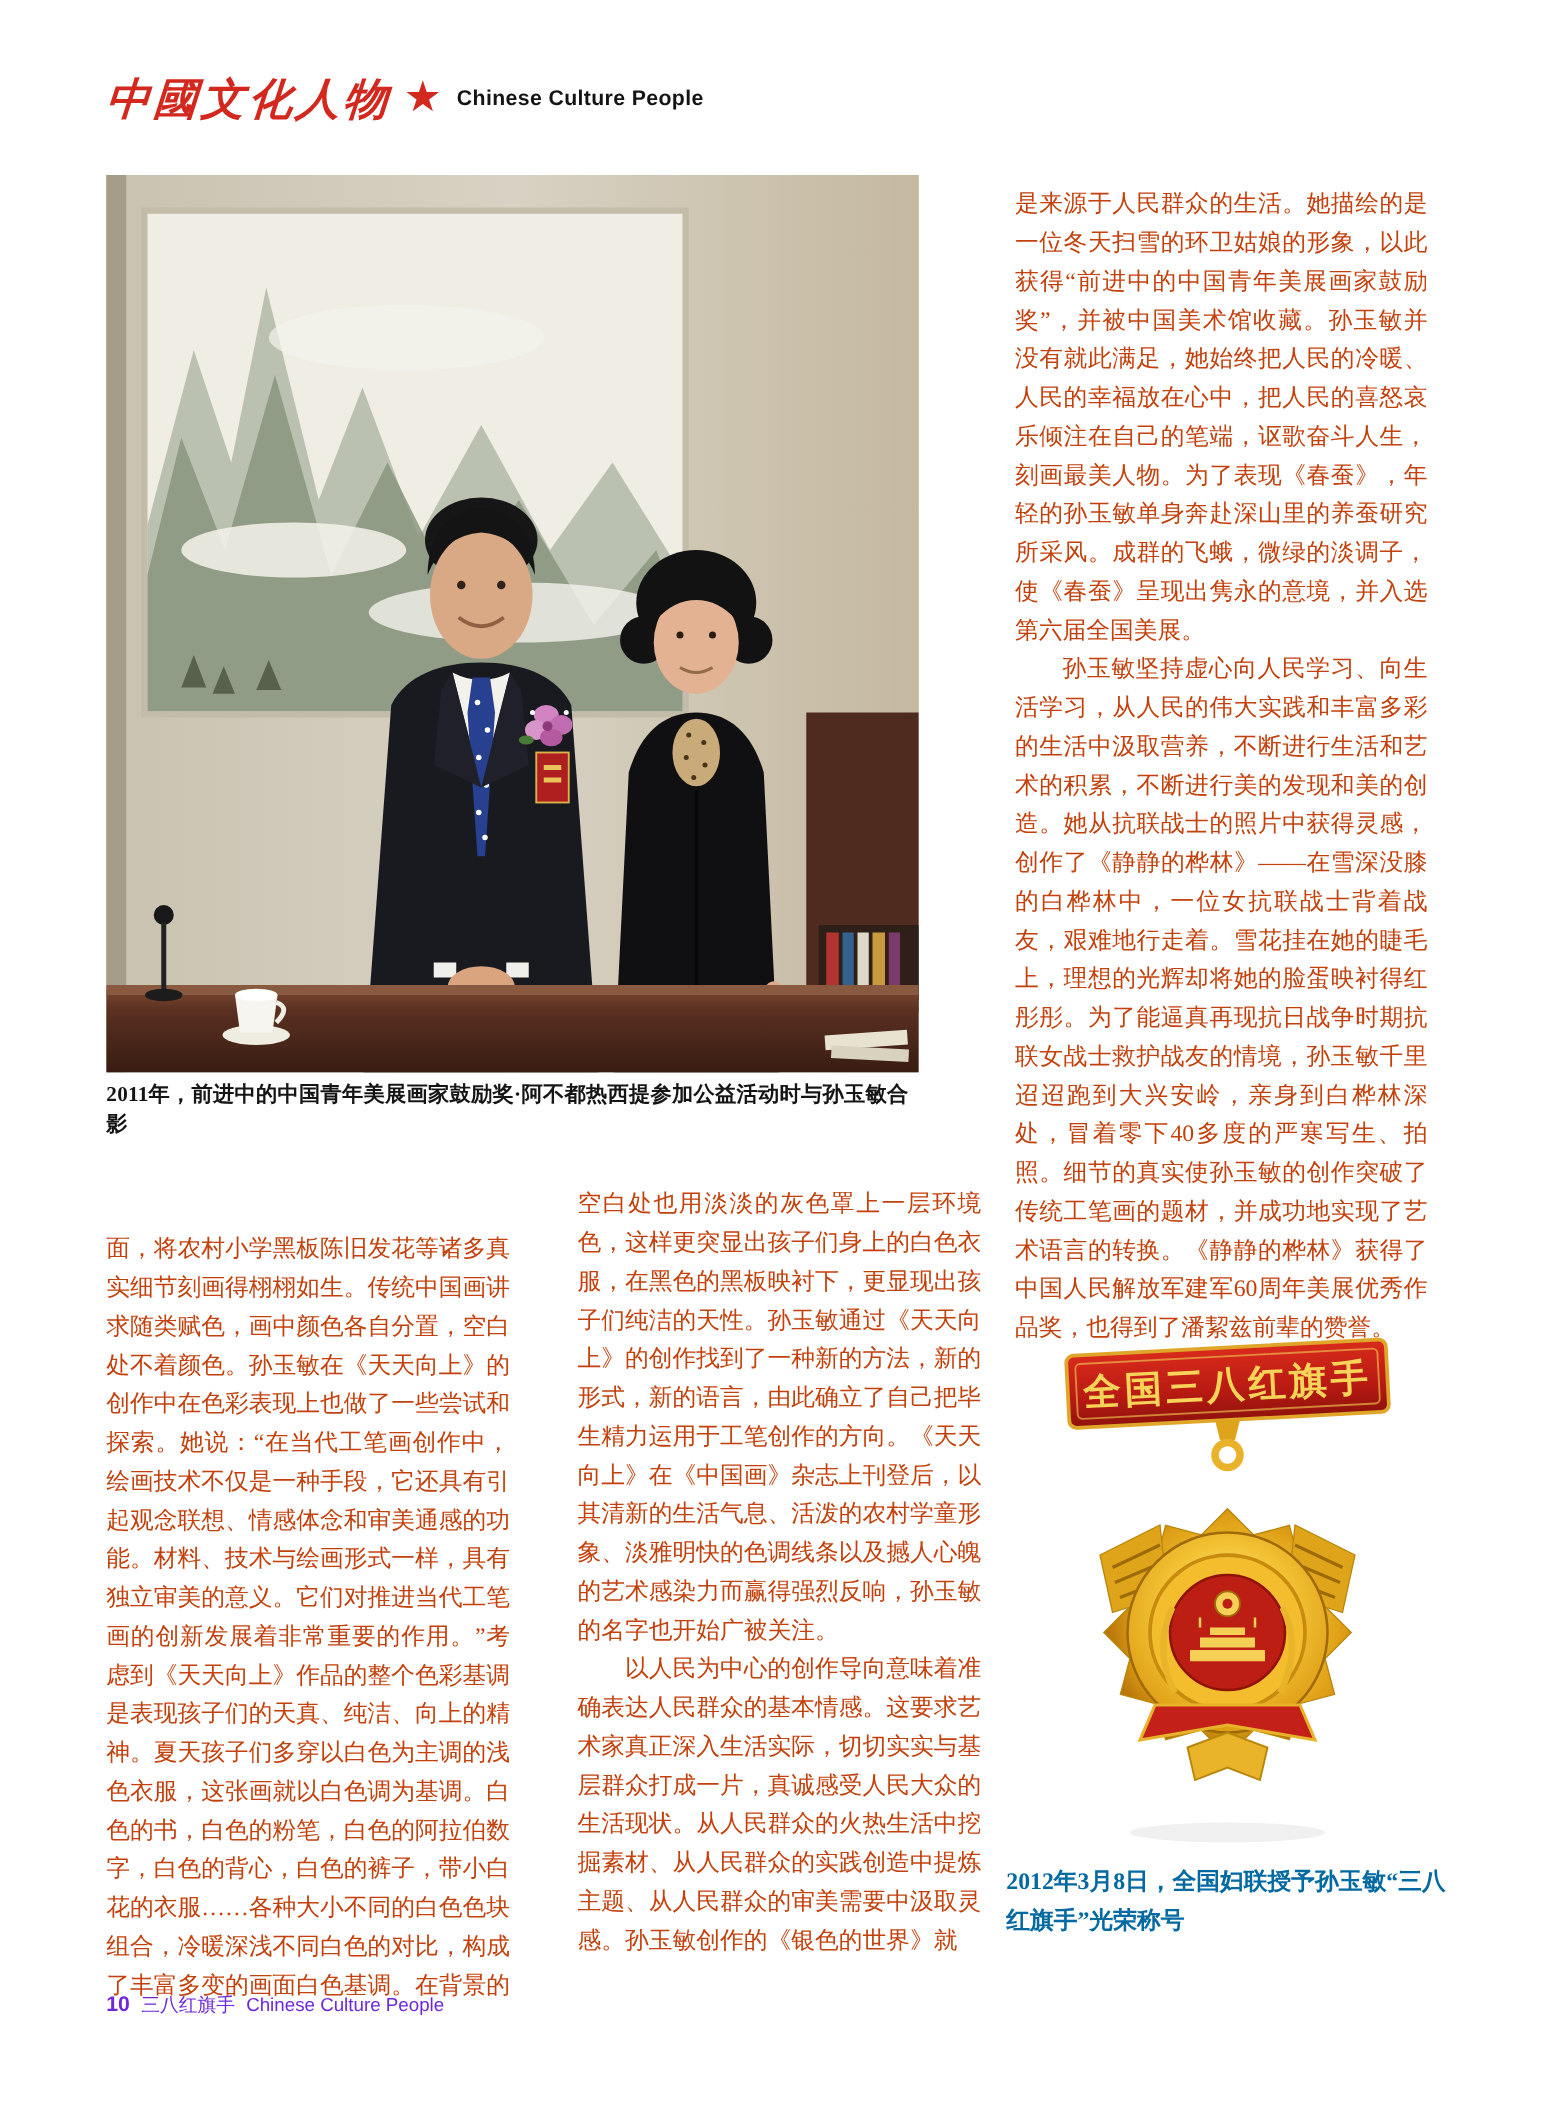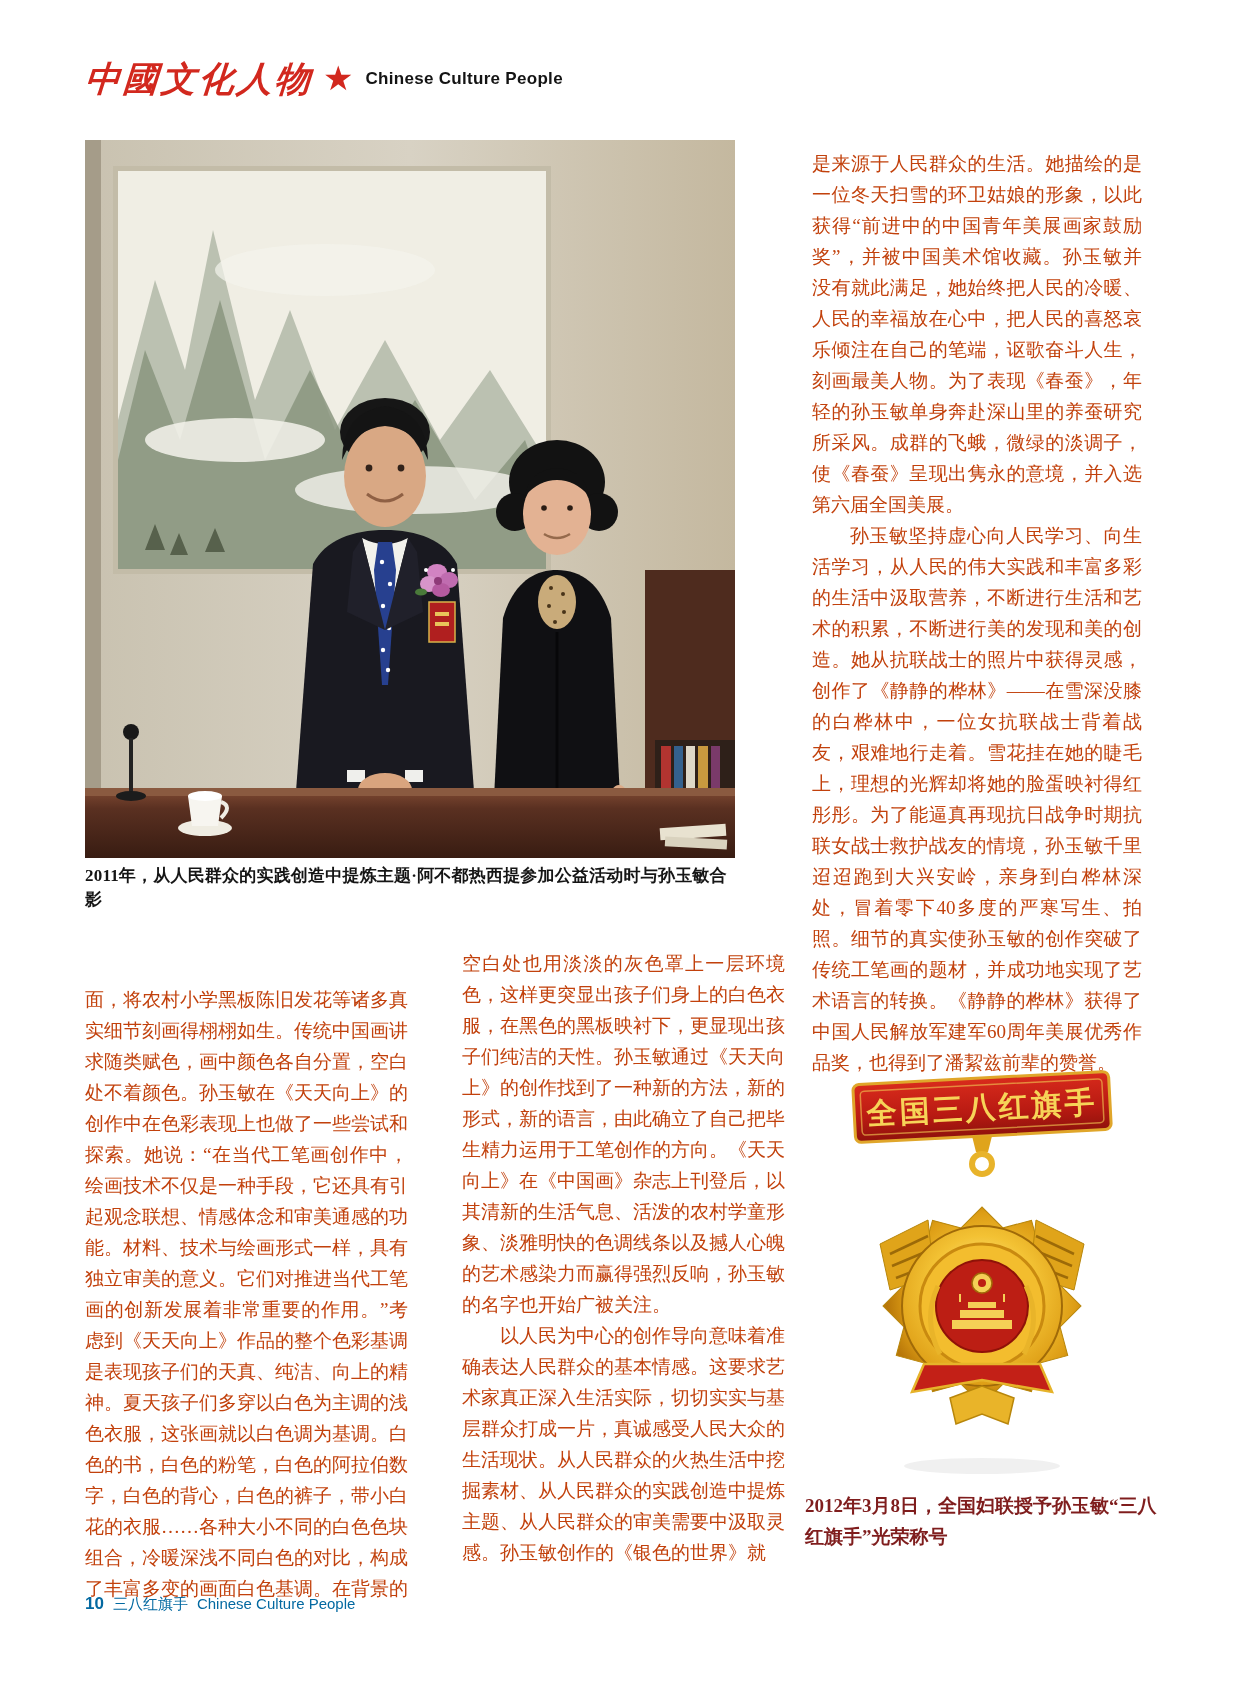--- a/index.html
+++ b/index.html
@@ -30,27 +30,27 @@
   .col p { margin:0; }
   .col p.indent { text-indent:2em; }
   .col-left  { left:85px;  top:984px; width:323px; }
   .col-mid   { left:437px; top:948px; width:323px;margin-left:25px; }
   .col-right { left:812px; top:148px; width:330px; }
 
   
   .medal { position:absolute; left:832px; top:1068px; width:300px; height:412px; }
   .medal-caption {
     position:absolute; left:805px; top:1490px; width:365px;
-    font-size:19px; font-weight:bold; color:#7f1d1d; line-height:31px;
+    font-size:19px; font-weight:bold; color:#0369a1; line-height:31px;
   }
 
   
   .footer {
     position:absolute; left:85px; top:1594px;
-    font-family:"Liberation Sans", sans-serif; font-size:15px; color:#0369a1;
+    font-family:"Liberation Sans", sans-serif; font-size:15px; color:#6d28d9;
     display:flex; align-items:baseline; gap:9px;
   }
   .footer .page-num { font-weight:bold; font-size:17px; }
 </style>
 </head>
 <body>
 
 <div class="page">
 
   <div class="header">
@@ -164,21 +164,21 @@
       <ellipse cx="120" cy="688" rx="27" ry="8" fill="#efece2"></ellipse>
       <path d="M103 656 L137 656 L133 686 L107 686 Z" fill="#f7f5f0"></path>
       <ellipse cx="120" cy="656" rx="17" ry="5" fill="#ffffff"></ellipse>
       <path d="M136 662 q12 4 0 16" stroke="#f0ede4" stroke-width="4" fill="none"></path>
 
       <rect x="575" y="686" width="66" height="12" fill="#e8e2d0" transform="rotate(-4 608 692)"></rect>
       <rect x="580" y="698" width="62" height="10" fill="#d9d2be" transform="rotate(3 611 703)"></rect>
     </svg>
   </div>
 
-  <div class="photo-caption">2011年，从人民群众的实践创造中提炼主题·阿不都热西提参加公益活动时与孙玉敏合影</div>
+  <div class="photo-caption">2011年，前进中的中国青年美展画家鼓励奖·阿不都热西提参加公益活动时与孙玉敏合影</div>
 
   <div class="col col-left">
     <p>面，将农村小学黑板陈旧发花等诸多真实细节刻画得栩栩如生。传统中国画讲求随类赋色，画中颜色各自分置，空白处不着颜色。孙玉敏在《天天向上》的创作中在色彩表现上也做了一些尝试和探索。她说：“在当代工笔画创作中，绘画技术不仅是一种手段，它还具有引起观念联想、情感体念和审美通感的功能。材料、技术与绘画形式一样，具有独立审美的意义。它们对推进当代工笔画的创新发展着非常重要的作用。”考虑到《天天向上》作品的整个色彩基调是表现孩子们的天真、纯洁、向上的精神。夏天孩子们多穿以白色为主调的浅色衣服，这张画就以白色调为基调。白色的书，白色的粉笔，白色的阿拉伯数字，白色的背心，白色的裤子，带小白花的衣服……各种大小不同的白色色块组合，冷暖深浅不同白色的对比，构成了丰富多变的画面白色基调。在背景的</p>
   </div>
   <div class="col col-mid">
     <p>空白处也用淡淡的灰色罩上一层环境色，这样更突显出孩子们身上的白色衣服，在黑色的黑板映衬下，更显现出孩子们纯洁的天性。孙玉敏通过《天天向上》的创作找到了一种新的方法，新的形式，新的语言，由此确立了自己把毕生精力运用于工笔创作的方向。《天天向上》在《中国画》杂志上刊登后，以其清新的生活气息、活泼的农村学童形象、淡雅明快的色调线条以及撼人心魄的艺术感染力而赢得强烈反响，孙玉敏的名字也开始广被关注。</p>
     <p class="indent">以人民为中心的创作导向意味着准确表达人民群众的基本情感。这要求艺术家真正深入生活实际，切切实实与基层群众打成一片，真诚感受人民大众的生活现状。从人民群众的火热生活中挖掘素材、从人民群众的实践创造中提炼主题、从人民群众的审美需要中汲取灵感。孙玉敏创作的《银色的世界》就</p>
   </div>
   <div class="col col-right">
     <p>是来源于人民群众的生活。她描绘的是一位冬天扫雪的环卫姑娘的形象，以此获得“前进中的中国青年美展画家鼓励奖”，并被中国美术馆收藏。孙玉敏并没有就此满足，她始终把人民的冷暖、人民的幸福放在心中，把人民的喜怒哀乐倾注在自己的笔端，讴歌奋斗人生，刻画最美人物。为了表现《春蚕》，年轻的孙玉敏单身奔赴深山里的养蚕研究所采风。成群的飞蛾，微绿的淡调子，使《春蚕》呈现出隽永的意境，并入选第六届全国美展。</p>

